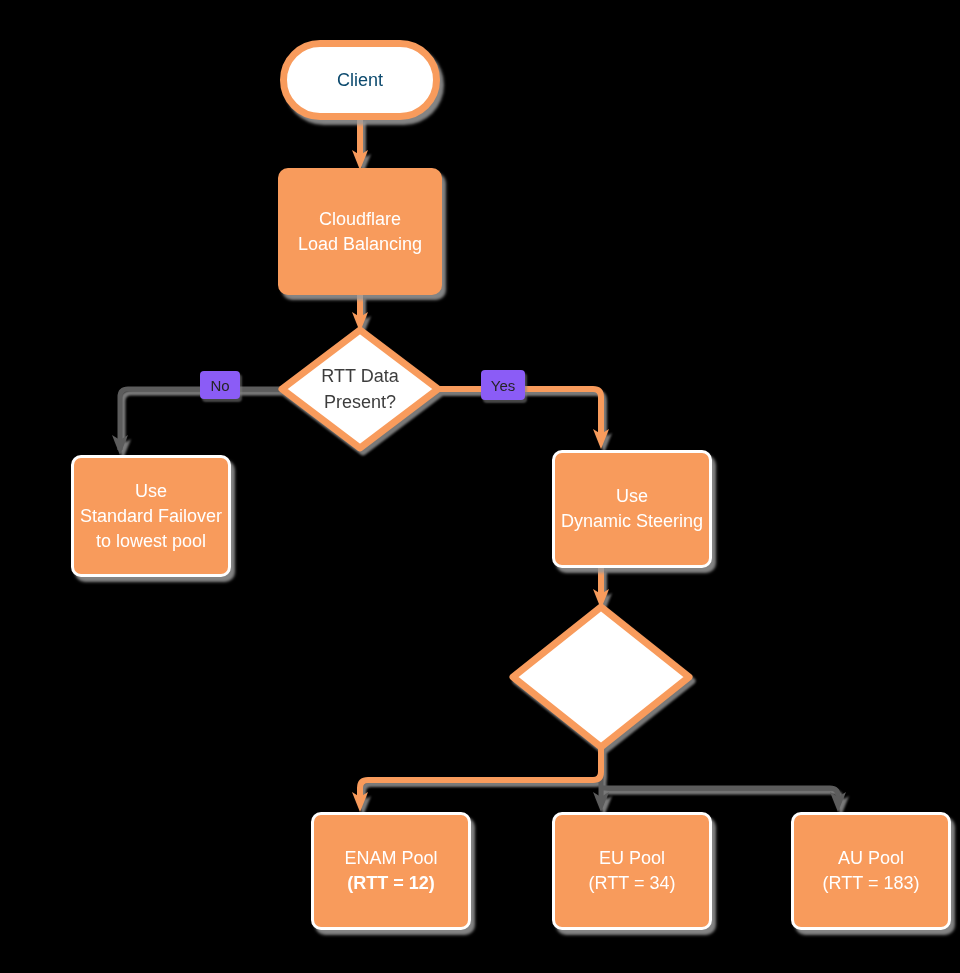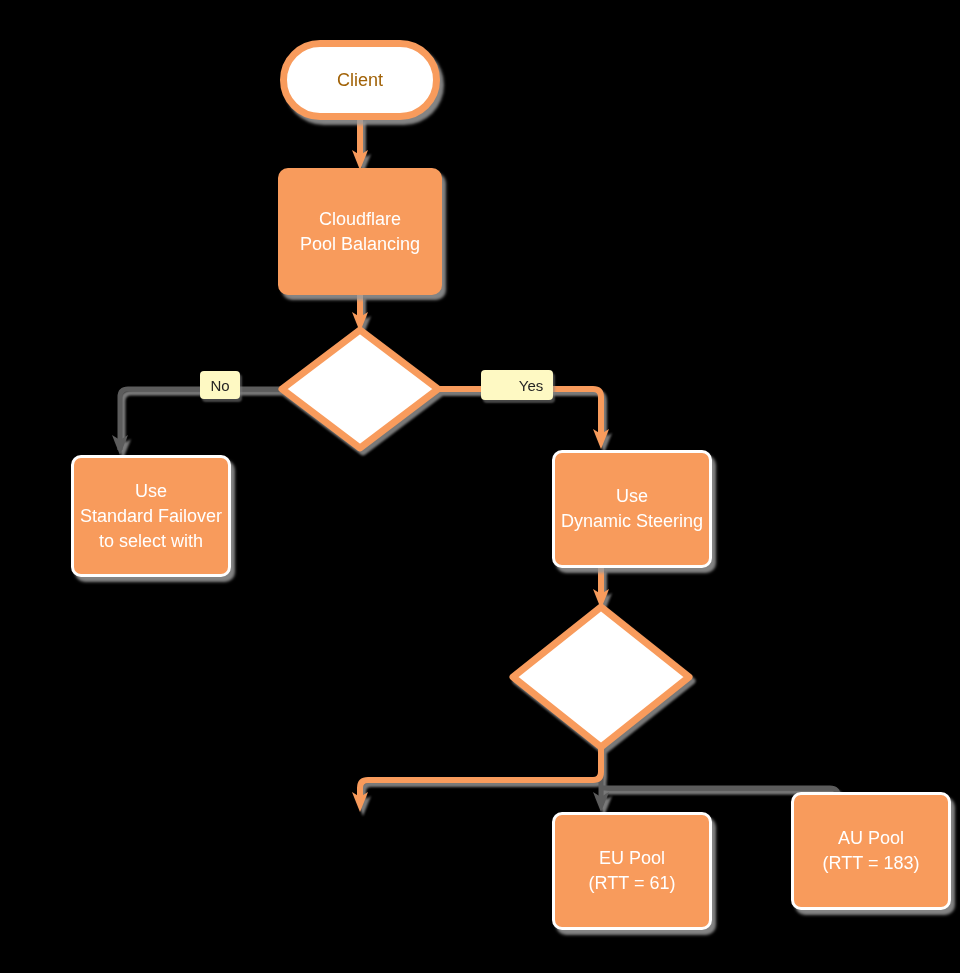--- a/index.html
+++ b/index.html
@@ -12,46 +12,46 @@
     position:absolute;display:flex;flex-direction:column;align-items:center;justify-content:center;
     text-align:center;font-size:18px;line-height:25px;box-sizing:border-box;
   }
   .node span{display:block;}
   .process{
     background:#F89B5C;color:#FFFFFF;border-radius:10px;
     box-shadow:4px 5px 3px rgba(155,155,155,0.85);
   }
   .white-border{border:3px solid #FFFFFF;margin-left:31px;}
   .terminator{
-    background:#FFFFFF;color:#a16207;border:7px solid #F89B5C;border-radius:44px;
+    background:#FFFFFF;color:#0c4a6e;border:7px solid #F89B5C;border-radius:44px;
     box-shadow:4px 5px 3px rgba(155,155,155,0.85);
   }
   .diamond-label{
     position:absolute;display:flex;flex-direction:column;align-items:center;justify-content:center;
     text-align:center;color:#3D3D3D;font-size:18px;line-height:26px;
   }
   .chip{
     position:absolute;display:flex;align-items:center;justify-content:center;
-    background:#fef9c3;color:#242424;border-radius:4px;font-size:15px;
+    background:#8b5cf6;color:#242424;border-radius:4px;font-size:15px;
     box-shadow:2px 3px 2px rgba(130,130,130,0.55);
   }
   .bold{font-weight:bold;}
 
   
   .n-client{left:280px;top:40px;width:160px;height:80px;}
   .n-cloudflare{left:278px;top:168px;width:164px;height:127px;}
   .n-failover{left:40px;top:455px;width:160px;height:122px;}
   .n-dynamic{left:521px;top:450px;width:160px;height:118px;}
   .n-enam{left:280px;top:812px;width:160px;height:118px;}
   .n-eu{left:521px;top:812px;width:160px;height:118px;}
-  .n-au{left:760px;top:792px;width:160px;height:118px;}
+  .n-au{left:760px;top:812px;width:160px;height:118px;}
   .d1-label{left:282px;top:345px;width:156px;height:88px;}
   .d2-label{left:513px;top:633px;width:176px;height:88px;}
   .chip-no{left:200px;top:371px;width:40px;height:28px;}
-  .chip-yes{left:481px;top:370px;width:44px;height:30px;padding-left:28px;}
+  .chip-yes{left:481px;top:370px;width:44px;height:30px;}
 </style>
 </head>
 <body>
 
 <div class="canvas">
 
   <svg class="edges" viewBox="0 0 960 973" xmlns="http://www.w3.org/2000/svg">
     <defs>
       <filter id="sblur" x="-20%" y="-20%" width="140%" height="140%">
         <feGaussianBlur stdDeviation="1.3"></feGaussianBlur>
@@ -109,45 +109,53 @@
     <polygon points="360,330 438,389 360,448 282,389" fill="#FFFFFF" stroke="#F89B5C" stroke-width="7" stroke-linejoin="round"></polygon>
     <polygon points="601,607 689,677 601,747 513,677" fill="#FFFFFF" stroke="#F89B5C" stroke-width="7" stroke-linejoin="round"></polygon>
   </svg>
 
   <div class="node terminator n-client">
     <span>Client</span>
   </div>
 
   <div class="node process n-cloudflare">
     <span>Cloudflare</span>
-    <span>Pool Balancing</span>
+    <span>Load Balancing</span>
   </div>
 
   <div class="node process white-border n-failover">
     <span>Use</span>
     <span>Standard Failover</span>
-    <span>to select with</span>
+    <span>to lowest pool</span>
   </div>
 
   <div class="node process white-border n-dynamic">
     <span>Use</span>
     <span>Dynamic Steering</span>
   </div>
 
+  <div class="node process white-border n-enam">
+    <span>ENAM Pool</span>
+    <span class="bold">(RTT = 12)</span>
+  </div>
 
   <div class="node process white-border n-eu">
     <span>EU Pool</span>
-    <span>(RTT = 61)</span>
+    <span>(RTT = 34)</span>
   </div>
 
   <div class="node process white-border n-au">
     <span>AU Pool</span>
     <span>(RTT = 183)</span>
   </div>
 
+  <div class="diamond-label d1-label">
+    <span>RTT Data</span>
+    <span>Present?</span>
+  </div>
 
   <div class="chip chip-no">
     <span>No</span>
   </div>
   <div class="chip chip-yes">
     <span>Yes</span>
   </div>
 
 </div>
 

